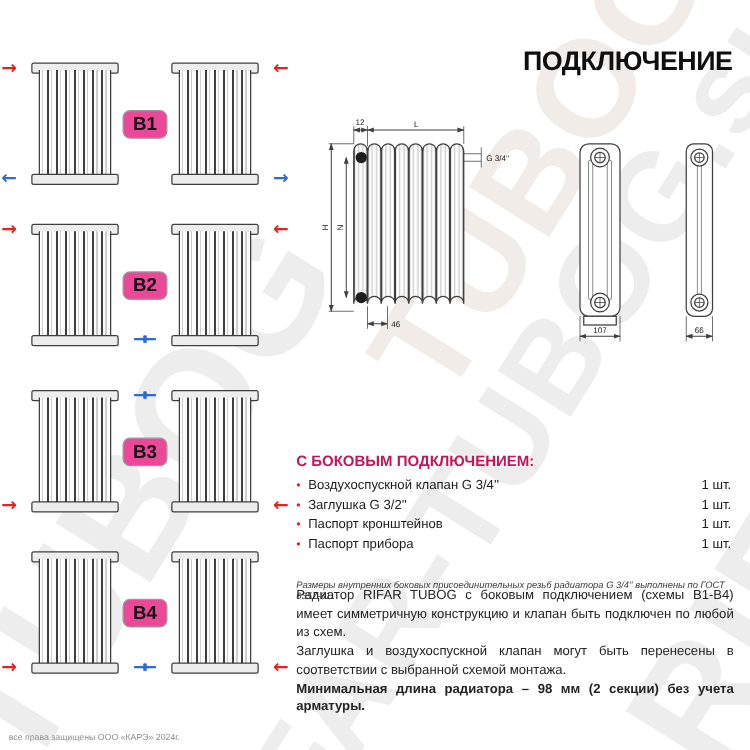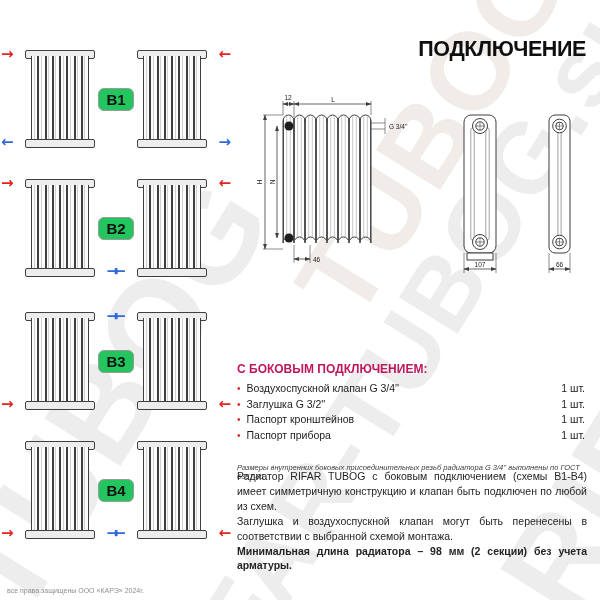--- a/index.html
+++ b/index.html
@@ -30,21 +30,21 @@
   .radiator .cols{position:absolute;left:3px;right:3px;top:6px;bottom:6px;
     background:repeating-linear-gradient(90deg,#3f3f3f 0 1px,#fcfcfc 1px 2.5px,#cfcfcf 2.5px 3.5px,#fcfcfc 3.5px 6.3px,#3f3f3f 6.3px 7.25px);}
   .radiator::before,.radiator::after{content:"";position:absolute;left:-3px;right:-3px;height:7px;
     background:#ededed;border:1px solid #3f3f3f;border-radius:2px;}
   .radiator::before{top:0;} .radiator::after{bottom:0;}
   .arrow{position:absolute;font-family:"DejaVu Sans",sans-serif;font-weight:bold;font-size:15px;line-height:1;}
   .arrow.tl{top:-3px;left:-27px;} .arrow.tr{top:-3px;right:-27px;}
   .arrow.bl{bottom:-2px;left:-27px;} .arrow.br{bottom:-2px;right:-27px;}
   .arrow.red{color:#e2231e;} .arrow.blue{color:#2f6bd8;}
   .scheme-label{position:absolute;left:98px;top:38px;width:34px;height:21px;border:1.5px solid #9a9a9a;
-    border-radius:6px;background:#22c55e;display:flex;align-items:center;justify-content:center;
+    border-radius:6px;background:#ec4899;display:flex;align-items:center;justify-content:center;
     font-weight:bold;font-size:15px;color:#111;}
 
   
   .front-view{position:absolute;left:255px;top:95px;z-index:1;}
   .side-views{position:absolute;left:450px;top:95px;z-index:1;}
   .front-view text,.side-views text{font-family:"Liberation Sans",sans-serif;font-size:6.5px;fill:#222;}
   .ext{stroke:#3f3f3f;stroke-width:.6;fill:none;}
   .dim{stroke:#3f3f3f;stroke-width:.8;fill:none;marker-start:url(#mA);marker-end:url(#mA);}
   .dim2{stroke:#3f3f3f;stroke-width:.8;fill:none;marker-start:url(#mB);marker-end:url(#mB);}
   .oln{stroke:#3f3f3f;stroke-width:1;fill:#fff;}

